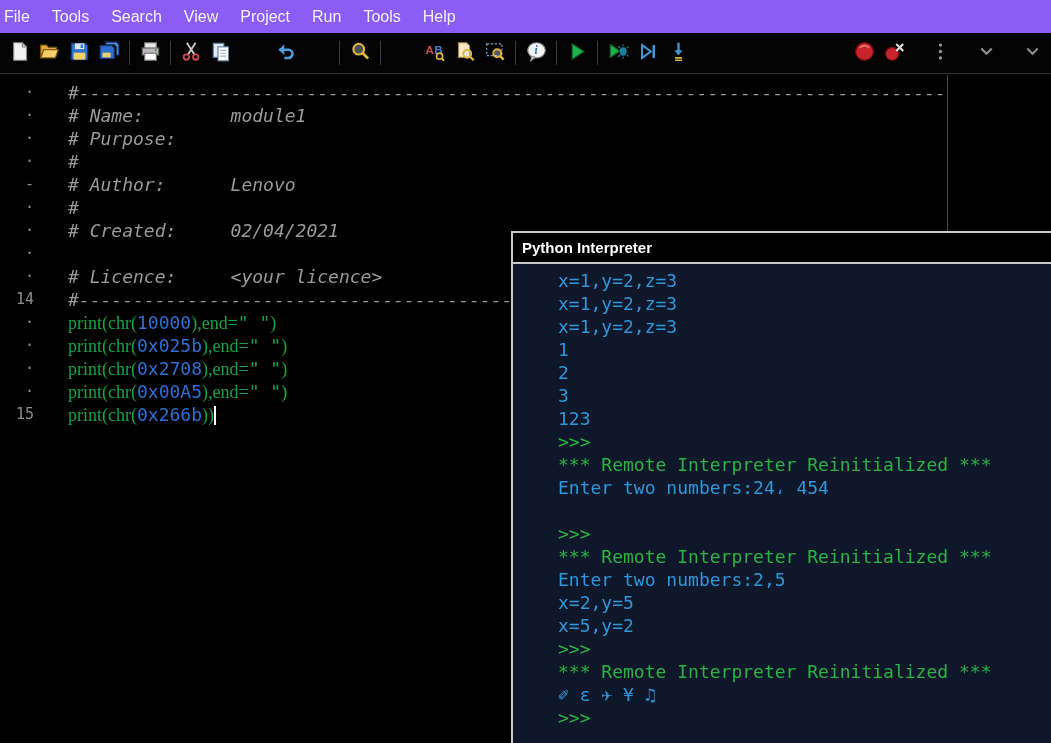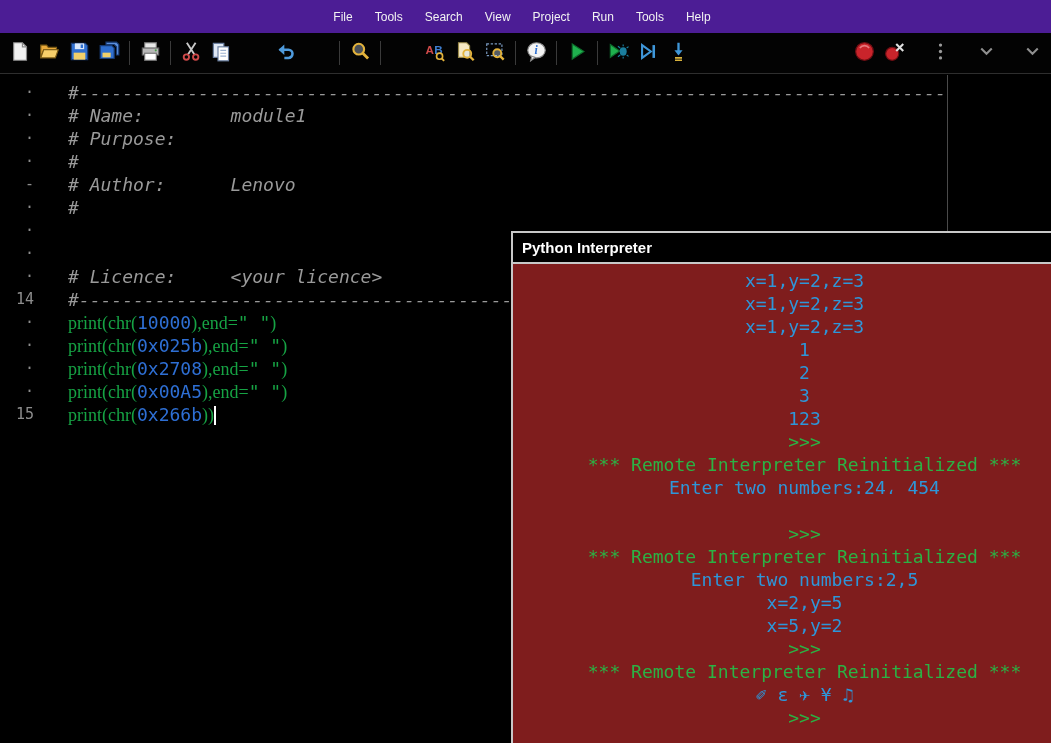--- a/index.html
+++ b/index.html
@@ -1,21 +1,21 @@
 <!DOCTYPE html>
 <html style="--code-green: #16A344; --num-blue: #2E6FD4; --comment-gray: #9A9A9A; --out-blue: #2E96D9; --out-green: #2BB244;"><head>
 <meta charset="utf-8">
 <style>
   * { margin:0; padding:0; box-sizing:border-box; }
   html,body { width:1051px; height:743px; background:#000; overflow:hidden;
               font-family:"Liberation Sans", sans-serif; position:relative; }
 
   
-  .menubar { display:flex; align-items:center; height:33px; background:#4c1d95;
-             color:#f2f2f2; font-size:12px;justify-content:center; }
+  .menubar { display:flex; align-items:center; height:33px; background:#8b5cf6;
+             color:#f2f2f2; font-size:16px; }
   .menu-item { padding:7px 11px; cursor:default; }
   .menubar .menu-item:first-child { margin-left:-7px; }
 
   
   .toolbar { display:flex; align-items:center; height:41px; background:#030303;
              border-bottom:1px solid #2e2e2e; padding:0 4px; }
   .tbtn { width:30px; height:30px; display:flex; align-items:center; justify-content:center; }
   .tbtn svg { width:21px; height:21px; }
   .tsep { width:1px; height:24px; background:#3a3a3a; margin:0 5px; flex:none; }
   .tspacer { width:34px; flex:none; }
@@ -33,22 +33,22 @@
   .codecell { margin-left:32px; white-space:pre; }
   .tok-comment { color:var(--comment-gray); font-style:italic; }
   .tok-code { color:var(--code-green);font-family:Liberation Serif, serif; }
   .tok-str { color:var(--code-green); }
   .tok-num { color:var(--num-blue); }
   .caret { display:inline-block; width:2px; height:19px; background:#ffffff;
            vertical-align:-4px; animation:blink 1.1s steps(1) infinite; }
   @keyframes blink { 50% { opacity:0; } }
 
   
-  .interp { position:absolute; left:511px; top:231px; right:0; bottom:0; background:#7f1d1d;
-            border-left:2px solid #c8c8c8; border-top:2px solid #c8c8c8; z-index:5;text-align:center; }
+  .interp { position:absolute; left:511px; top:231px; right:0; bottom:0; background:#0f172a;
+            border-left:2px solid #c8c8c8; border-top:2px solid #c8c8c8; z-index:5; }
   .interp-title { height:31px; display:flex; align-items:center; padding-left:9px;
                   background:#000; color:#ffffff; font-weight:bold; font-size:15px;
                   border-bottom:2px solid #c8c8c8; }
   .interp-body { padding:5px 0 0 9px; font-family:"DejaVu Sans Mono", monospace;
                  font-size:18px; line-height:23px;margin-left:36px; }
   .iline { white-space:pre; height:23px; }
   .out-blue { color:var(--out-blue); }
   .out-green { color:var(--out-green); }
 </style>
 </head>
@@ -228,21 +228,21 @@
 
   <div class="editor">
     <div class="margin-line"></div>
     <div class="lines">
         <div class="line"><div class="gutter">·</div><div class="codecell"><span class="tok-comment">#--------------------------------------------------------------------------------</span></div></div>
         <div class="line"><div class="gutter">·</div><div class="codecell"><span class="tok-comment"># Name:        module1</span></div></div>
         <div class="line"><div class="gutter">·</div><div class="codecell"><span class="tok-comment"># Purpose:</span></div></div>
         <div class="line"><div class="gutter">·</div><div class="codecell"><span class="tok-comment">#</span></div></div>
         <div class="line"><div class="gutter">-</div><div class="codecell"><span class="tok-comment"># Author:      Lenovo</span></div></div>
         <div class="line"><div class="gutter">·</div><div class="codecell"><span class="tok-comment">#</span></div></div>
-        <div class="line"><div class="gutter">·</div></div>
+        <div class="line"><div class="gutter">·</div><div class="codecell"><span class="tok-comment"># Created:     02/04/2021</span></div></div>
         <div class="line"><div class="gutter">·</div></div>
         <div class="line"><div class="gutter">·</div><div class="codecell"><span class="tok-comment"># Licence:     &lt;your licence&gt;</span></div></div>
         <div class="line"><div class="gutter">14</div><div class="codecell"><span class="tok-comment">#--------------------------------------------------------------------------------</span></div></div>
         <div class="line"><div class="gutter">·</div><div class="codecell"><span class="tok-code">print(chr(</span><span class="tok-num">10000</span><span class="tok-code">),end=</span><span class="tok-str">" "</span><span class="tok-code">)</span></div></div>
         <div class="line"><div class="gutter">·</div><div class="codecell"><span class="tok-code">print(chr(</span><span class="tok-num">0x025b</span><span class="tok-code">),end=</span><span class="tok-str">" "</span><span class="tok-code">)</span></div></div>
         <div class="line"><div class="gutter">·</div><div class="codecell"><span class="tok-code">print(chr(</span><span class="tok-num">0x2708</span><span class="tok-code">),end=</span><span class="tok-str">" "</span><span class="tok-code">)</span></div></div>
         <div class="line"><div class="gutter">·</div><div class="codecell"><span class="tok-code">print(chr(</span><span class="tok-num">0x00A5</span><span class="tok-code">),end=</span><span class="tok-str">" "</span><span class="tok-code">)</span></div></div>
         <div class="line"><div class="gutter">15</div><div class="codecell"><span class="tok-code">print(chr(</span><span class="tok-num">0x266b</span><span class="tok-code">))</span><span class="caret"></span></div></div>
       </div>
   </div>

